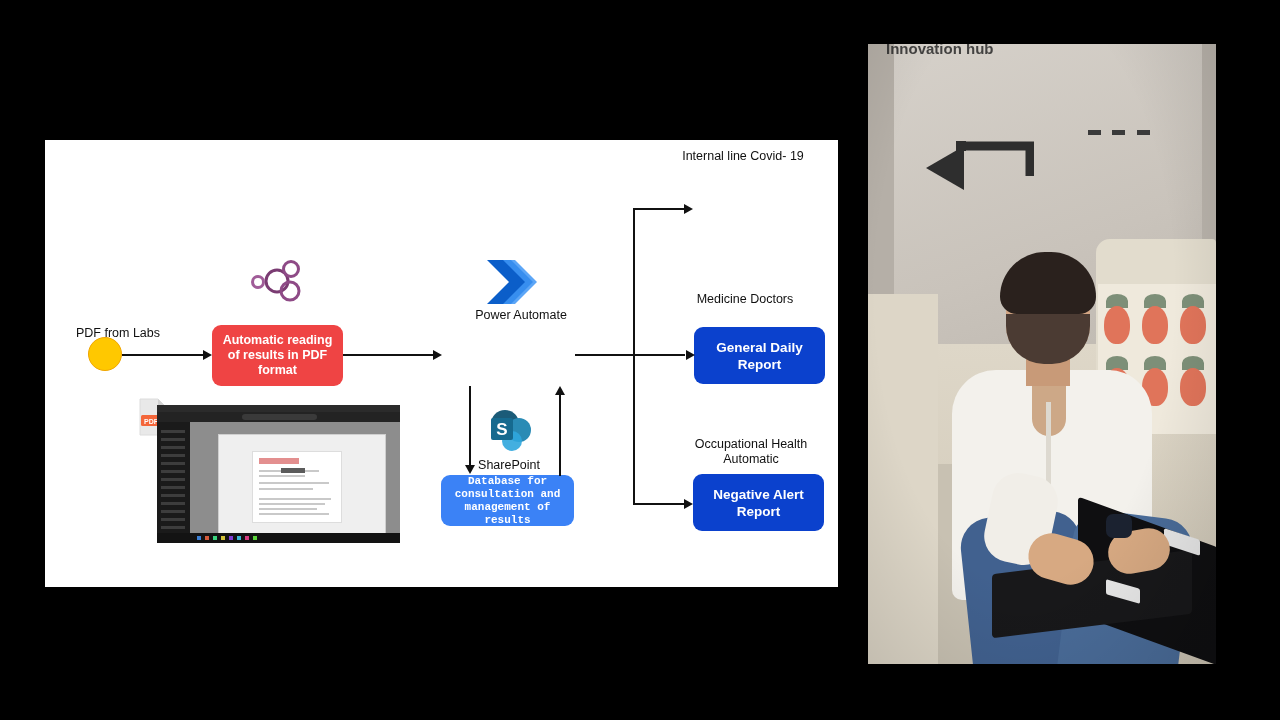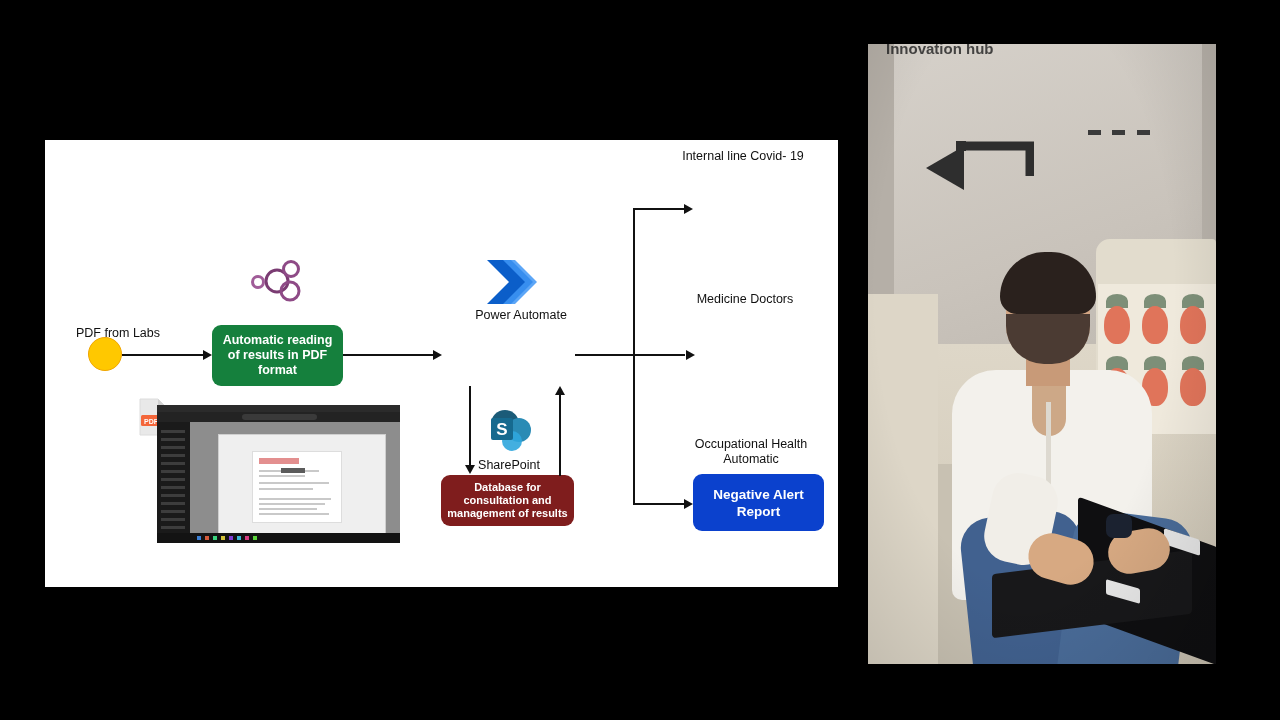--- a/index.html
+++ b/index.html
@@ -18,23 +18,23 @@
 
   
   .caption{ position:absolute; text-align:center; font-size:12.5px;
     color:#101010; line-height:15px; font-family:"Liberation Sans", sans-serif; }
 
   
   .box{ position:absolute; border-radius:9px; display:flex; align-items:center;
     justify-content:center; text-align:center; color:#fff; font-weight:bold;
     font-size:12.5px; line-height:15px; padding:4px 6px;
     font-family:"Liberation Sans", sans-serif; }
-  .box.purple{ background:#15803d; }
+  .box.purple{ background:#ef4444; }
   .box.blue{ background:#1a7ef0; font-size:13px; line-height:16px; }
-  .box.teal{ background:#7f1d1d; font-size:11px; line-height:13px; }
+  .box.teal{ background:#3b82f6; font-size:11px; line-height:13px;font-family:Liberation Mono, monospace; }
   .box.navy{ background:#0b41cd; font-size:13.5px; line-height:17px; }
 
   
   .hline{ position:absolute; height:2px; background:#111; }
   .vline{ position:absolute; width:2px; background:#111; }
   .arrow-r{ position:absolute; width:0; height:0;
     border-top:5px solid transparent; border-bottom:5px solid transparent;
     border-left:9px solid #111; }
   .arrow-d{ position:absolute; width:0; height:0;
     border-left:5px solid transparent; border-right:5px solid transparent;
@@ -231,20 +231,21 @@
         <s style="left:72px;background:#7f3bd4"></s>
           <s style="left:80px;background:#3bb6d4"></s>
         <s style="left:88px;background:#d43b7f"></s>
           <s style="left:96px;background:#5ad43b"></s>
       </div>
     </div>
 
     <div class="caption" style="left:628px; top:9px; width:140px;">Internal line Covid- 19</div>
 
     <div class="caption" style="left:630px; top:152px; width:140px;">Medicine Doctors</div>
+    <div class="box navy" style="left:649px; top:187px; width:131px; height:57px;">General Daily Report</div>
 
     <div class="caption" style="left:628px; top:297px; width:156px;">Occupational Health Automatic</div>
     <div class="box navy" style="left:648px; top:334px; width:131px; height:57px;">Negative Alert Report</div>
 
     <div class="hline" style="left:77px; top:214px; width:82px;"></div>
     <div class="arrow-r" style="left:158px; top:210px;"></div>
 
     <div class="hline" style="left:298px; top:214px; width:91px;"></div>
     <div class="arrow-r" style="left:388px; top:210px;"></div>
 

